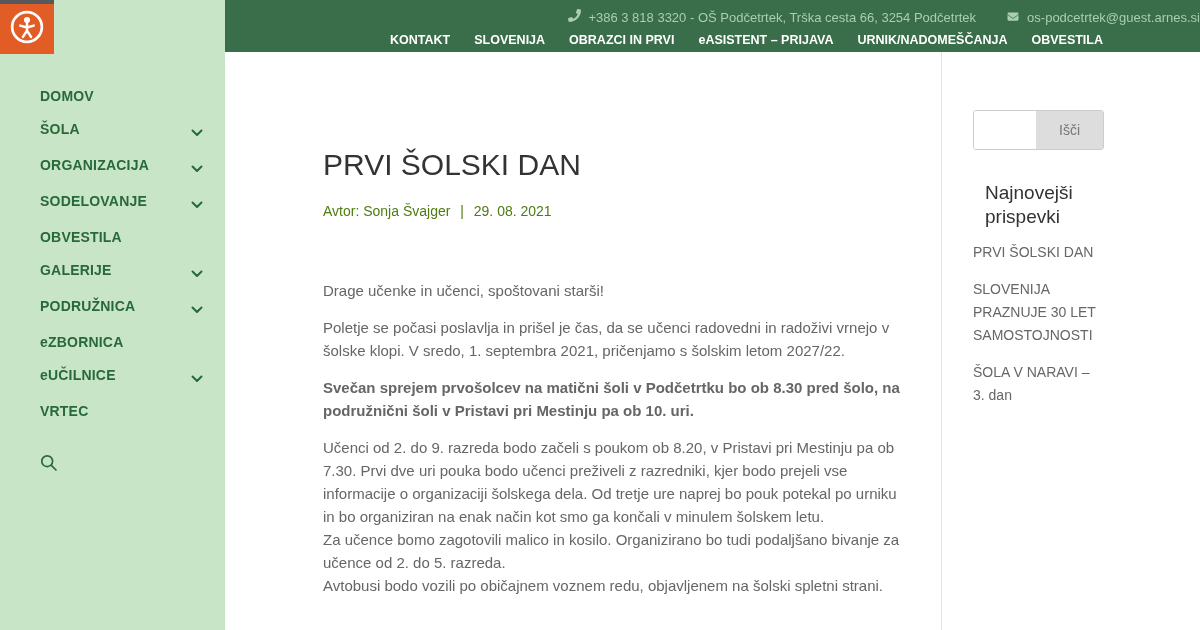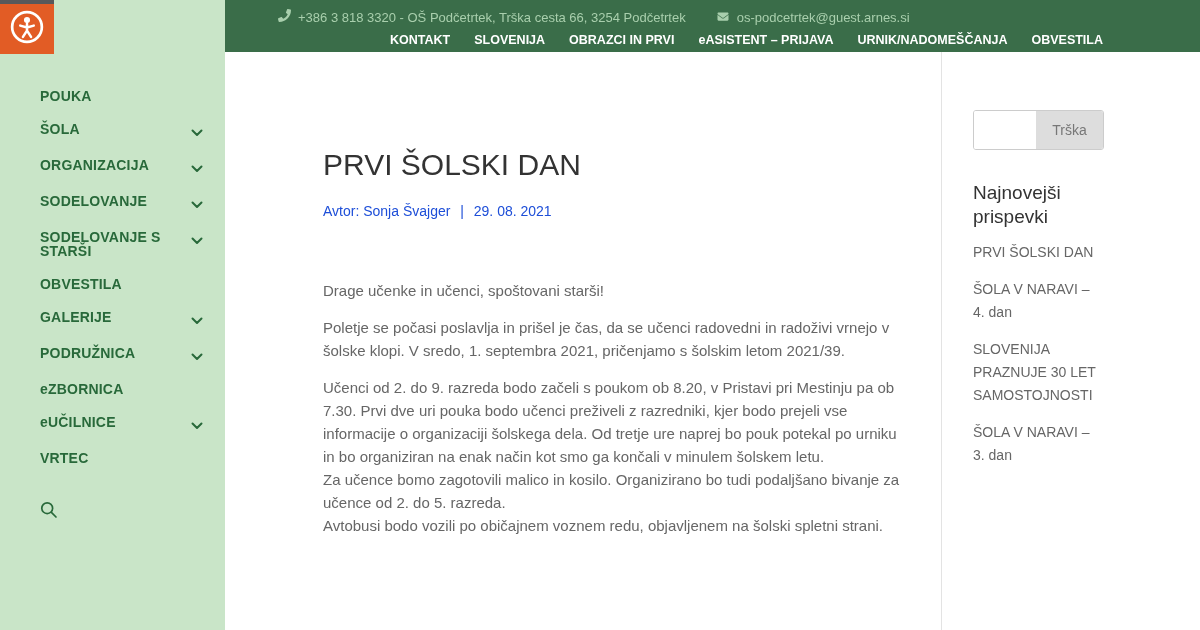--- a/index.html
+++ b/index.html
@@ -28,34 +28,34 @@
   }
   .side-menu .chev { flex:0 0 auto; margin-top:3px; margin-left:8px; }
   .side-search { margin:17px 0 0 40px; cursor:pointer; display:inline-block; }
 
   
   .main-col { flex:1; display:flex; flex-direction:column; min-width:0; }
 
   .topbar { flex:0 0 52px; height:52px; background:#3a6d49; }
   .topbar-row1 {
     display:flex; align-items:center; gap:30px;
-    padding:9px 0 0 53px; font-size:13px; color:#a9cfad;
+    padding:9px 0 0 79px; font-size:13px; color:#a9cfad;justify-content:flex-end;
   }
   .contact-item { display:flex; align-items:center; gap:7px; }
   .topbar-row2 {
     display:flex; justify-content:flex-end; gap:24px;
     padding:8px 97px 0 0; font-size:12.5px; font-weight:bold; color:#ffffff;
   }
   .topbar-row2 .nav-item { cursor:pointer; white-space:nowrap; }
 
   .content-row { flex:1; display:flex; background:#fff; }
 
   .article { width:580px; margin:97px 0 0 98px; }
   .post-title { margin:0; font-size:30px; line-height:32px; font-weight:500; color:#333333; }
-  .post-meta { margin-top:20px; font-size:14px; line-height:20px; color:#1d4ed8; }
+  .post-meta { margin-top:20px; font-size:14px; line-height:20px; color:#4d7c0f; }
   .post-meta .author { cursor:pointer; }
   .post-meta .sep { margin:0 6px; }
   .post-content { margin-top:58px; font-size:15px; line-height:23px; color:#666666; }
   .post-content p { margin:4px 0 14px 0; }
   .post-content p.bold { font-weight:bold; }
   .post-content .seg { display:block; }
 
   
   .right-col {
     flex:0 0 164px; width:164px; margin-left:auto; margin-right:95px;
@@ -66,21 +66,21 @@
     border:1px solid #cccccc; border-radius:3px; overflow:hidden; background:#fff;
   }
   .search-box input {
     width:62px; border:0; outline:none; padding:0 8px; font-size:14px;
     font-family:"Liberation Sans", sans-serif; color:#333;
   }
   .search-box button {
     flex:1; border:0; background:#dddddd; color:#777777; font-size:14px;
     font-family:"Liberation Sans", sans-serif; cursor:pointer;
   }
-  .widget-title { margin:31px 0 0 0; font-size:19px; line-height:24px; font-weight:500; color:#333333; }
+  .widget-title { margin:31px 0 0 12px; font-size:19px; line-height:24px; font-weight:500; color:#333333; }
   .post-list { list-style:none; margin:12px 0 0 0; padding:0; }
   .post-list li {
     font-size:14px; line-height:23px; color:#666666; margin-bottom:14px; cursor:pointer;
   }
 </style>
 </head>
 <body>
 
 <div class="layout">
 
@@ -90,42 +90,36 @@
         <svg width="36" height="36" viewBox="0 0 40 40">
           <circle cx="20" cy="20" r="16.5" fill="none" stroke="#fff" stroke-width="3"></circle>
           <circle cx="20" cy="12.3" r="3.4" fill="#fff"></circle>
           <path d="M12.5 18.5 L20 20.5 L27.5 18.5 M20 16.5 L20 24 M20 24 L15.5 31 M20 24 L24.5 31" stroke="#fff" stroke-width="2.8" fill="none" stroke-linecap="round" stroke-linejoin="round"></path>
         </svg>
       </span>
     </div>
 
     <ul class="side-menu">
       <li>
-        <span>POUKA</span>
+        <span>DOMOV</span>
       </li>
       <li>
         <span>ŠOLA</span>
         <span class="chev"><svg width="12" height="8" viewBox="0 0 12 8">
               <polyline points="1.5,1.5 6,6 10.5,1.5" fill="none" stroke="#28693a" stroke-width="2" stroke-linecap="round" stroke-linejoin="round"></polyline>
             </svg></span>
       </li>
       <li>
         <span>ORGANIZACIJA</span>
         <span class="chev"><svg width="12" height="8" viewBox="0 0 12 8">
               <polyline points="1.5,1.5 6,6 10.5,1.5" fill="none" stroke="#28693a" stroke-width="2" stroke-linecap="round" stroke-linejoin="round"></polyline>
             </svg></span>
       </li>
       <li>
         <span>SODELOVANJE</span>
-        <span class="chev"><svg width="12" height="8" viewBox="0 0 12 8">
-              <polyline points="1.5,1.5 6,6 10.5,1.5" fill="none" stroke="#28693a" stroke-width="2" stroke-linecap="round" stroke-linejoin="round"></polyline>
-            </svg></span>
-      </li>
-      <li>
-        <span>SODELOVANJE S STARŠI</span>
         <span class="chev"><svg width="12" height="8" viewBox="0 0 12 8">
               <polyline points="1.5,1.5 6,6 10.5,1.5" fill="none" stroke="#28693a" stroke-width="2" stroke-linecap="round" stroke-linejoin="round"></polyline>
             </svg></span>
       </li>
       <li>
         <span>OBVESTILA</span>
       </li>
       <li>
         <span>GALERIJE</span>
         <span class="chev"><svg width="12" height="8" viewBox="0 0 12 8">
@@ -199,40 +193,42 @@
           <span>Avtor:</span>
           <span class="author">Sonja Švajger</span>
           <span class="sep">|</span>
           <span>29. 08. 2021</span>
         </div>
         <div class="post-content">
           <p class="para">
             <span class="seg">Drage učenke in učenci, spoštovani starši!</span>
           </p>
           <p class="para">
-            <span class="seg">Poletje se počasi poslavlja in prišel je čas, da se učenci radovedni in radoživi vrnejo v šolske klopi. V sredo, 1. septembra 2021, pričenjamo s šolskim letom 2021/39.</span>
+            <span class="seg">Poletje se počasi poslavlja in prišel je čas, da se učenci radovedni in radoživi vrnejo v šolske klopi. V sredo, 1. septembra 2021, pričenjamo s šolskim letom 2027/22.</span>
+          </p>
+          <p class="para bold">
+            <span class="seg">Svečan sprejem prvošolcev na matični šoli v Podčetrtku bo ob 8.30 pred šolo, na podružnični šoli v Pristavi pri Mestinju pa ob 10. uri.</span>
           </p>
           <p class="para">
             <span class="seg">Učenci od 2. do 9. razreda bodo začeli s poukom ob 8.20, v Pristavi pri Mestinju pa ob 7.30.  Prvi dve uri pouka bodo učenci preživeli z razredniki, kjer bodo prejeli vse informacije o organizaciji šolskega dela. Od tretje ure naprej bo pouk potekal po urniku in bo organiziran na enak način kot smo ga končali v minulem šolskem letu.</span>
             <span class="seg">Za učence bomo zagotovili malico in kosilo. Organizirano bo tudi podaljšano bivanje za učence od 2. do 5. razreda.</span>
             <span class="seg">Avtobusi bodo vozili po običajnem voznem redu, objavljenem na šolski spletni strani.</span>
           </p>
 
         </div>
       </article>
 
       <aside class="right-col">
         <form class="search-box">
           <input type="text" aria-label="search" value="" style="">
-          <button type="submit">Trška</button>
+          <button type="submit">Išči</button>
         </form>
         <h2 class="widget-title">Najnovejši prispevki</h2>
         <ul class="post-list">
           <li>PRVI ŠOLSKI DAN</li>
-          <li>ŠOLA V NARAVI – 4. dan</li>
           <li>SLOVENIJA PRAZNUJE 30 LET SAMOSTOJNOSTI</li>
           <li>ŠOLA V NARAVI – 3. dan</li>
         </ul>
       </aside>
 
     </div>
   </div>
 </div>
 
 </body></html>

